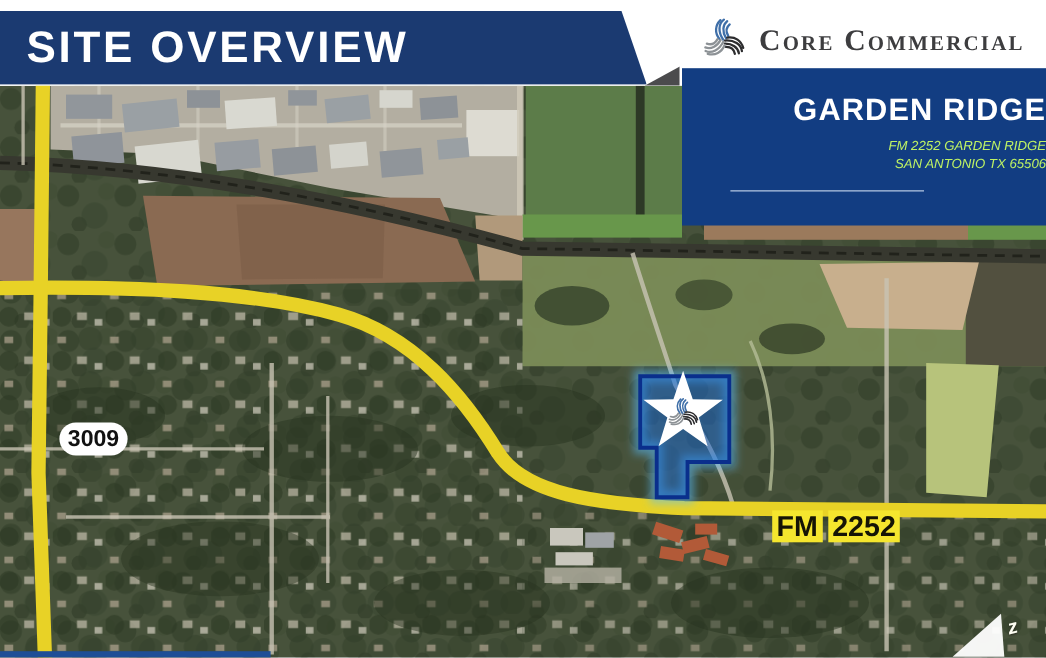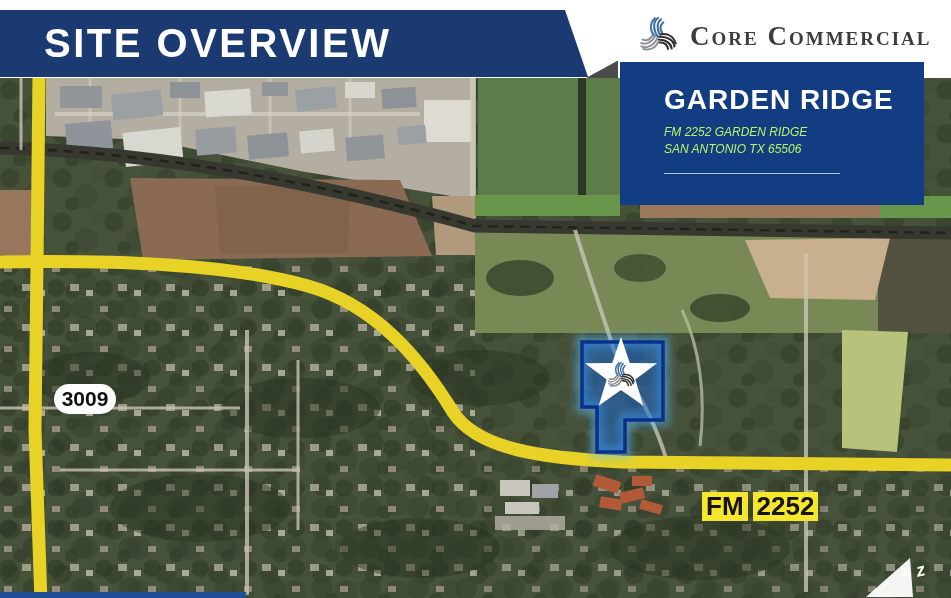--- a/index.html
+++ b/index.html
@@ -4,43 +4,43 @@
 <style>
   html,body{margin:0;padding:0;background:#888;}
   .page{position:relative;width:951px;height:598px;background:#ffffff;overflow:hidden;
         font-family:"Liberation Sans",sans-serif;}
   
   .map{position:absolute;left:0;top:78px;width:951px;height:520px;}
   .map svg{display:block;}
   
   .banner{position:absolute;left:0;top:10px;width:588px;height:67px;background:#1b3a71;
           clip-path:polygon(0 0,565px 0,100% 100%,0 100%);
-          display:flex;align-items:center;padding-left:44px;box-sizing:border-box;}
+          display:flex;align-items:center;padding-left:24px;box-sizing:border-box;}
   .banner h1{margin:0;color:#ffffff;font-size:40px;font-weight:800;letter-spacing:2.5px;
              font-family:"Liberation Sans",sans-serif;}
   .wedge{position:absolute;left:586px;top:59px;width:32px;height:19px;background:#4b4b4d;
          clip-path:polygon(100% 8%,100% 100%,0 100%);}
   
   .brand{position:absolute;left:635px;top:11px;width:339px;height:50px;
          display:flex;align-items:center;gap:9px;}
   .brand .swirl-wrap{width:46px;height:46px;flex:0 0 auto;}
   .brand .brand-text{font-family:"Liberation Serif",serif;font-variant-caps:small-caps;
          font-weight:700;font-size:27px;letter-spacing:2px;color:#3d3d3f;white-space:nowrap;}
   
-  .card{position:absolute;left:620px;top:62px;width:304px;height:143px;background:#123d82;
-        box-sizing:border-box;padding:22px 0 0 44px;color:#fff;}
+  .card{position:absolute;left:620px;top:62px;width:331px;height:143px;background:#123d82;
+        box-sizing:border-box;padding:22px 0 0 44px;color:#fff;text-align:right;}
   .card .pname{font-size:28px;font-weight:800;letter-spacing:1px;margin:0 0 8px 0;}
   .card .addr{font-size:12px;font-style:italic;font-weight:500;line-height:1.4;color:#bef264;}
   .card .divider{width:176px;border-top:1.5px solid rgba(222,235,250,.8);margin-top:15px;}
   
   .shield{position:absolute;left:10px;top:384px;width:62px;height:30px;background:#fff;
           border-radius:15px;display:flex;align-items:center;justify-content:center;
           font-size:21px;font-weight:800;color:#111;}
   .fm-label{position:absolute;left:702px;top:464px;display:flex;gap:5px;
-            font-size:26px;font-weight:800;color:#151405;font-stretch:condensed;margin-top:28px;}
+            font-size:26px;font-weight:800;color:#151405;font-stretch:condensed;}
   .fm-label span{background:#f5e62e;padding:0 4px;line-height:29px;}
   .north-z{position:absolute;left:916px;top:560px;color:#fdfdf2;font-size:18px;font-weight:700;
            font-style:italic;transform:rotate(-14deg);text-shadow:0 1px 2px rgba(40,40,30,.8);}
 </style>
 </head>
 <body>
 
 <div class="page">
 
   <div class="map">

